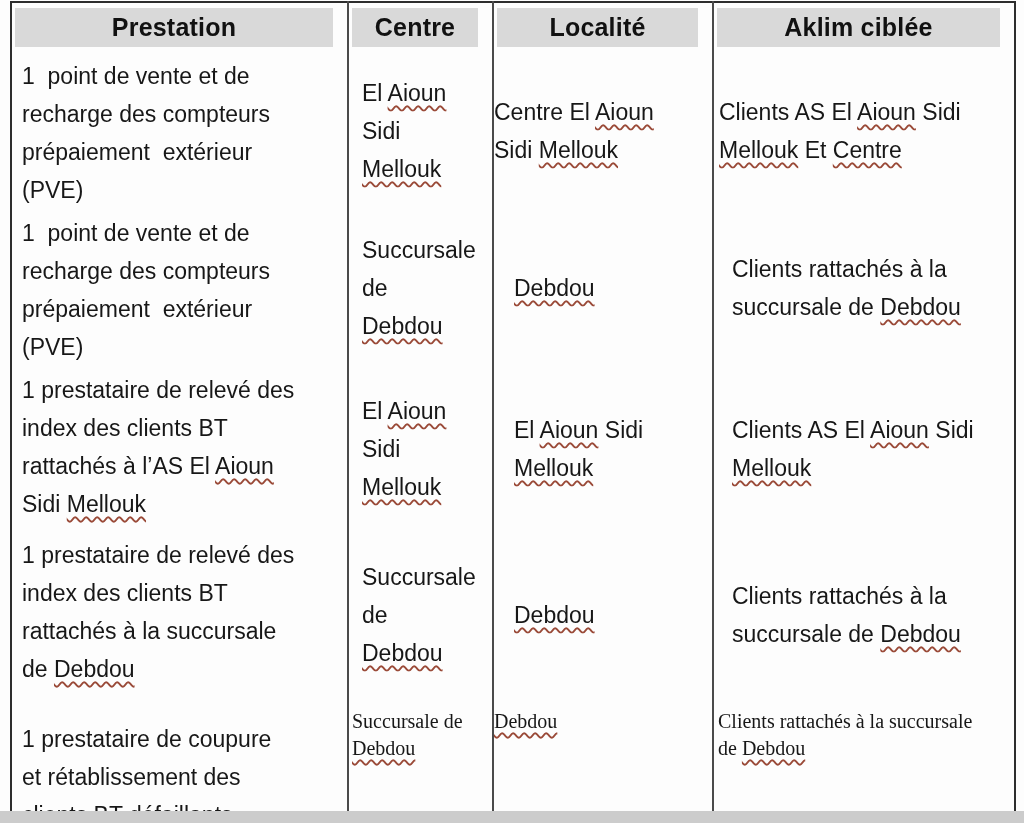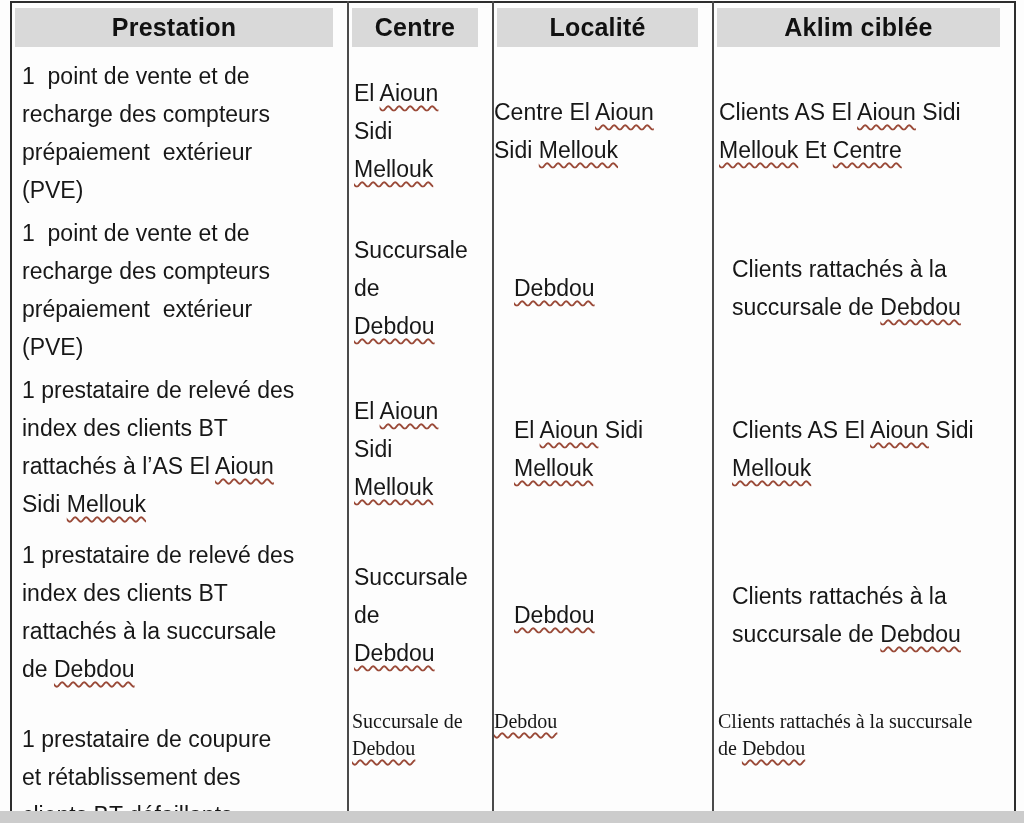--- a/index.html
+++ b/index.html
@@ -38,21 +38,21 @@
   td {
     font-size:23px; line-height:38px; color:#171717;
     vertical-align:middle; padding:0 4px;
     white-space:pre-wrap; overflow:hidden;
   }
   tr.row-1 { height:150px; } tr.row-2 { height:145px; }
   tr.row-3 { height:165px; } tr.row-4 { height:167px; }
   tr.row-5 { height:138px; }
 
   td.col-prestation { vertical-align:top; padding:5px 4px 0 10px; }
-  td.col-agence     { padding-left:5px; }
+  td.col-agence     { padding-left:13px; }
   td.col-localite   { padding-left:0; }
   td.col-zone       { padding-left:5px; }
 
   tr.row-2 td.col-localite, tr.row-3 td.col-localite, tr.row-4 td.col-localite { padding-left:20px; }
   tr.row-2 td.col-zone, tr.row-3 td.col-zone, tr.row-4 td.col-zone { padding-left:18px; }
 
   tr.row-5 td.col-prestation { padding-top:22px; }
   tr.row-5 td.col-agence, tr.row-5 td.col-localite, tr.row-5 td.col-zone {
     font-family:"Liberation Serif","DejaVu Serif",serif;
     font-size:20px; line-height:27px;

